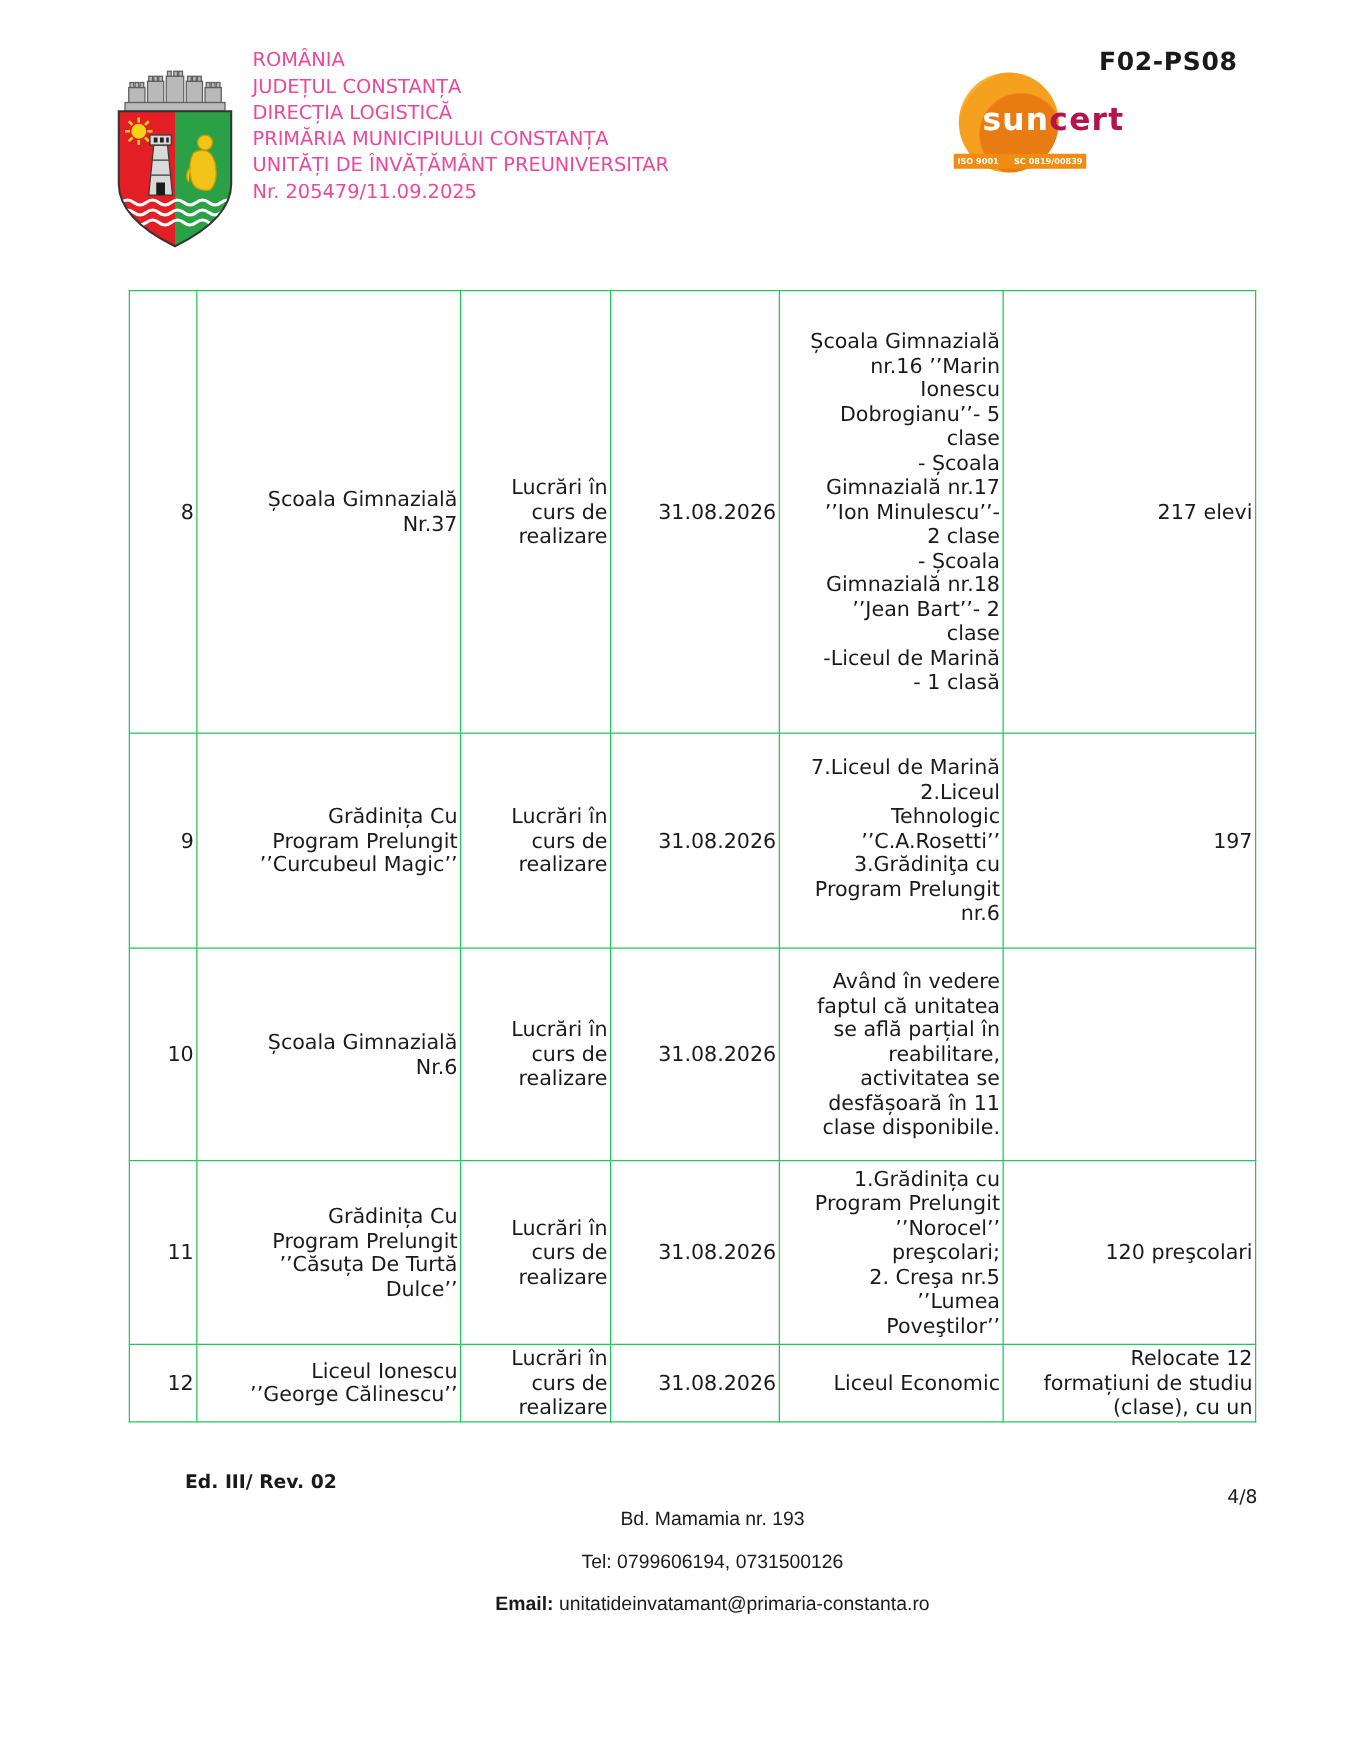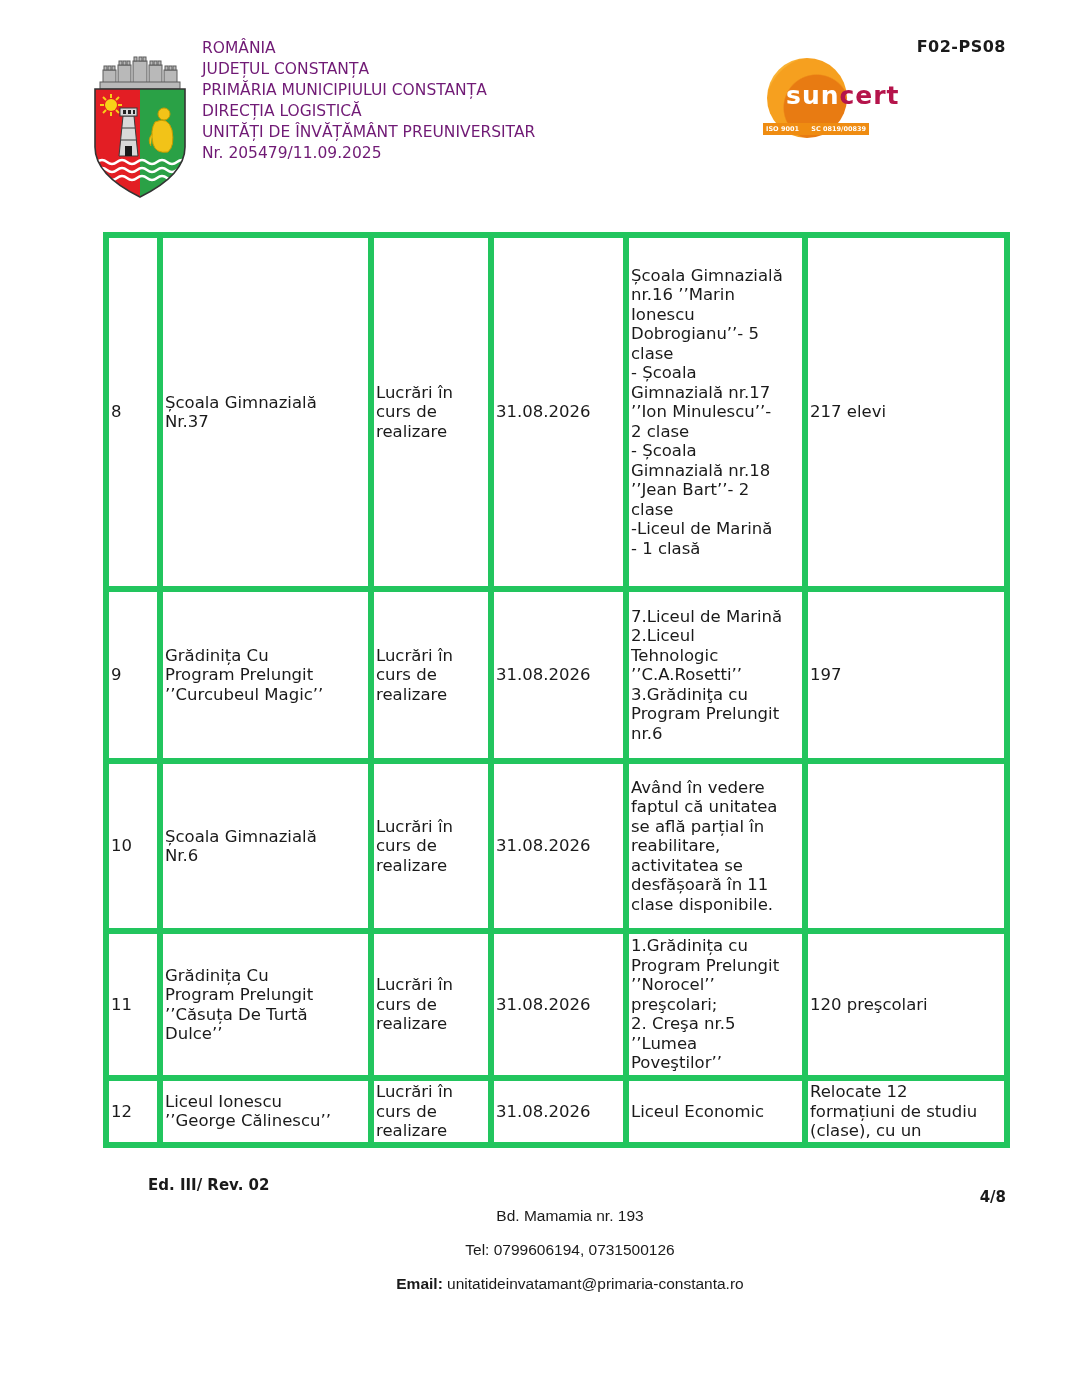--- a/index.html
+++ b/index.html
@@ -4,23 +4,23 @@
 <style>
   html,body { margin:0; padding:0; background:#e8e8e8; }
   .page {
     position:relative; width:1080px; height:1397px; margin:0 auto;
     background:#ffffff; color:#1a1a1a;
     font-family:"DejaVu Sans", sans-serif; overflow:hidden;
   }
 
   
   .coat { position:absolute; left:84px; top:56px; }
-  .org-block { position:absolute; left:202px; top:38px; font-size:15.5px; line-height:21px; color:#701a75; }
+  .org-block { position:absolute; left:202px; top:38px; font-size:15.5px; line-height:21px; color:#ec4899; }
   .org-block div { white-space:nowrap; }
-  .form-code { position:absolute; right:74px; top:37px; font-weight:bold; font-size:16px; letter-spacing:.5px; }
+  .form-code { position:absolute; right:90px; top:37px; font-weight:bold; font-size:20px; letter-spacing:.5px; }
 
   .suncert { position:absolute; left:763px; top:56px; width:96px; height:84px; }
   .sc-circle {
     position:absolute; left:4px; top:2px; width:80px; height:80px; border-radius:50%;
     background:radial-gradient(circle at 62% 62%, #e87b12 0%, #e87b12 46%, #f6a01f 48%, #f6a01f 72%, #f9b233 74%);
   }
   .sc-text { position:absolute; left:23px; top:26px; white-space:nowrap; font-weight:bold; font-size:25px; letter-spacing:1px; line-height:28px; }
   .sc-sun { color:#ffffff; }
   .sc-cert { color:#b5144b; }
   .sc-bar {
@@ -29,31 +29,31 @@
     display:flex; justify-content:space-between; padding:0 3px; box-sizing:border-box;
   }
 
   
   table.units {
     position:absolute; left:103px; top:232px; width:901px;
     border-collapse:collapse; table-layout:fixed;
     font-size:16.5px; color:#1a1a1a;
   }
   table.units td {
-    border:6px solid #22c55e; padding:1px 2px;
-    text-align:left; vertical-align:middle;
+    border:1px solid #22c55e; padding:1px 2px;
+    text-align:right; vertical-align:middle;
     white-space:pre-line; line-height:19.5px; overflow:hidden;margin-left:20px;
   }
   tr.r0 { height:354px; } tr.r1 { height:172px; } tr.r2 { height:170px; }
   tr.r3 { height:147px; } tr.r4 { height:57px; }
   td.bottom { vertical-align:bottom; }
 
   
   .edition { position:absolute; left:148px; top:1176px; font-weight:bold; font-size:15px; }
-  .page-num { position:absolute; right:74px; top:1188px; font-weight:bold; font-size:15px;margin-left:22px; }
+  .page-num { position:absolute; right:74px; top:1188px; font-weight:normal; font-size:15px;margin-left:22px; }
   .footer-center { position:absolute; left:55px; width:1030px; text-align:center;
     font-family:"Liberation Sans", sans-serif; font-size:15.5px; color:#1a1a1a; }
   .addr  { top:1207px; }
   .phone { top:1241px; }
   .email { top:1275px; }
   .email b { font-weight:bold; }
 </style>
 </head>
 <body>
 
@@ -130,22 +130,22 @@
           <path d="M13,122 q5,-4 10,0 t10,0 t10,0 t10,0 t10,0 t10,0 t10,0 t10,0 t10,0"></path>
         </g>
       </g>
       <path d="M11,33 L101,33 L101,91 Q101,119 56,141 Q11,119 11,91 Z" fill="none" stroke="#333" stroke-width="1.6"></path>
     </svg>
   </div>
 
   <div class="org-block">
     <div>ROMÂNIA</div>
     <div>JUDEȚUL CONSTANȚA</div>
+    <div>DIRECȚIA LOGISTICĂ</div>
     <div>PRIMĂRIA MUNICIPIULUI CONSTANȚA</div>
-    <div>DIRECȚIA LOGISTICĂ</div>
     <div>UNITĂȚI DE ÎNVĂȚĂMÂNT PREUNIVERSITAR</div>
     <div>Nr. 205479/11.09.2025</div>
   </div>
 
   <div class="form-code">F02-PS08</div>
 
   <div class="suncert">
     <div class="sc-circle"></div>
     <div class="sc-text">
       <span class="sc-sun">sun</span><span class="sc-cert">cert</span>

